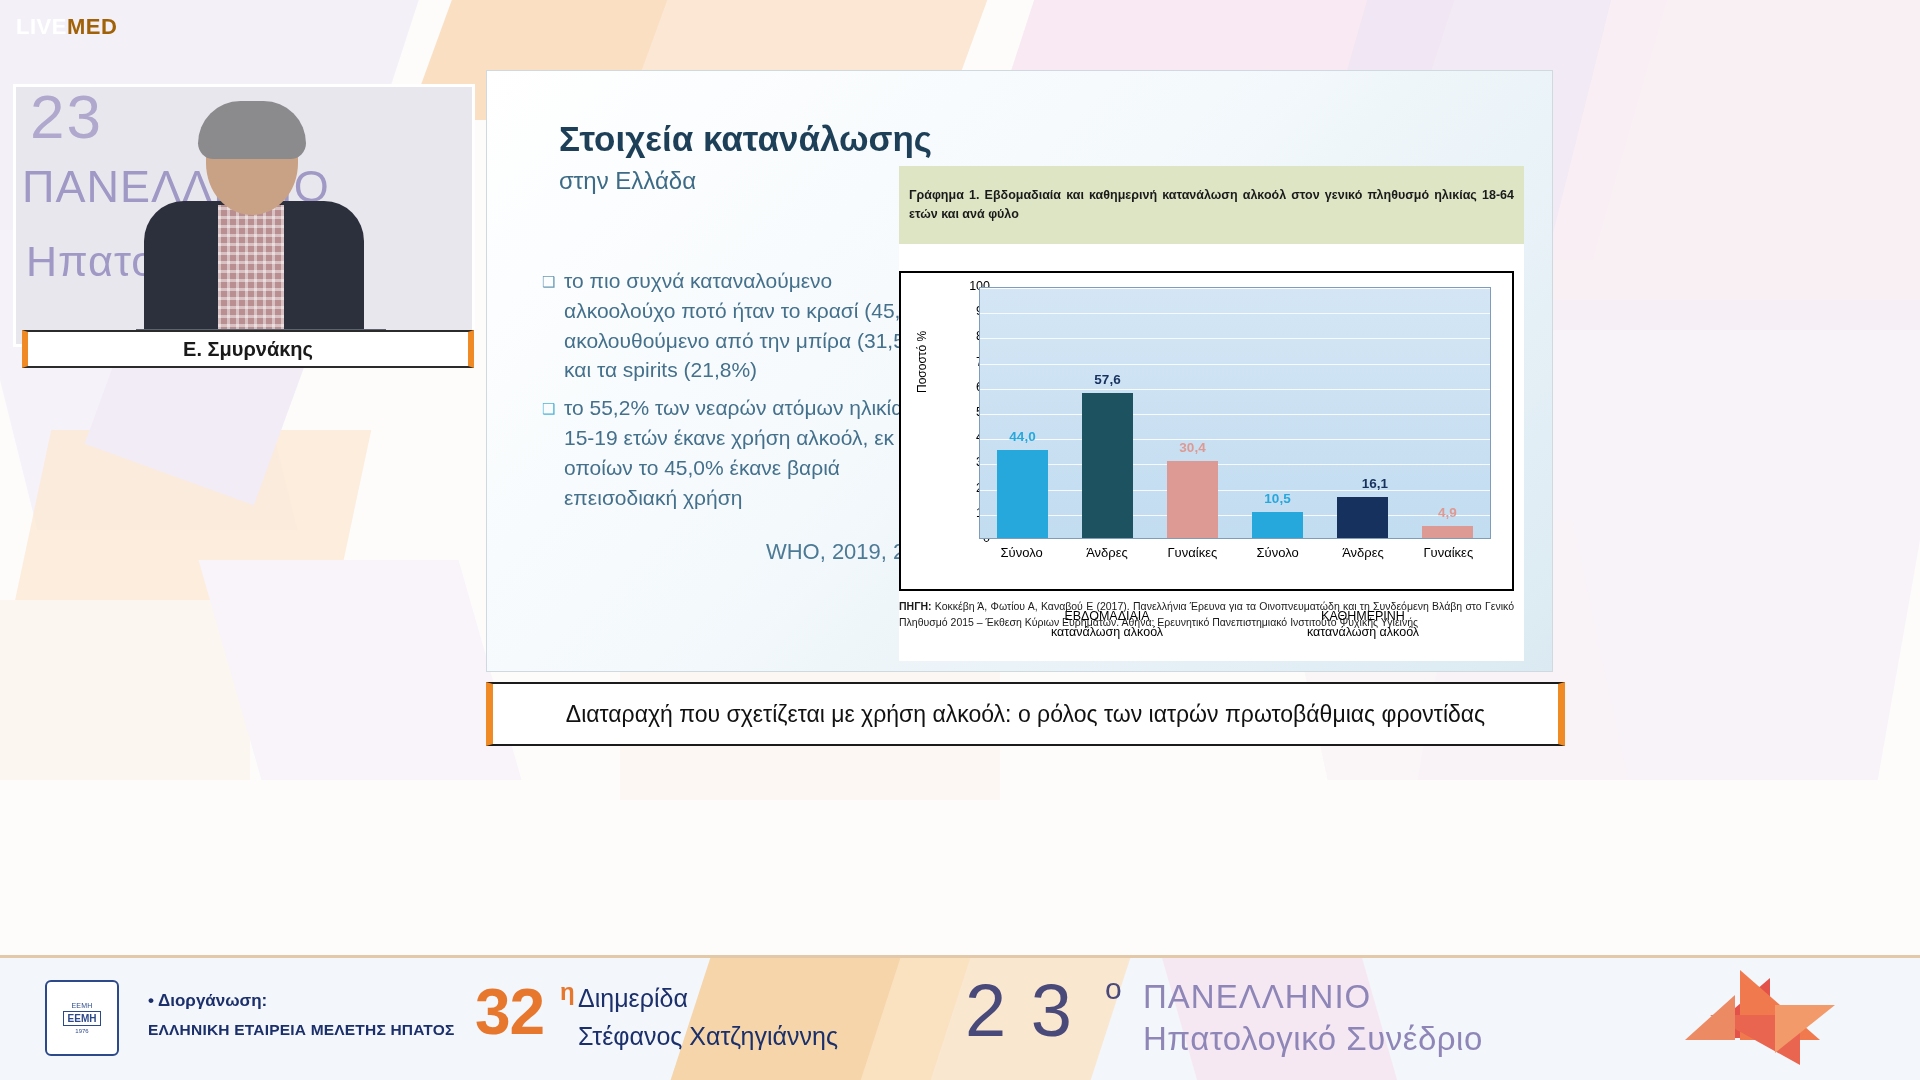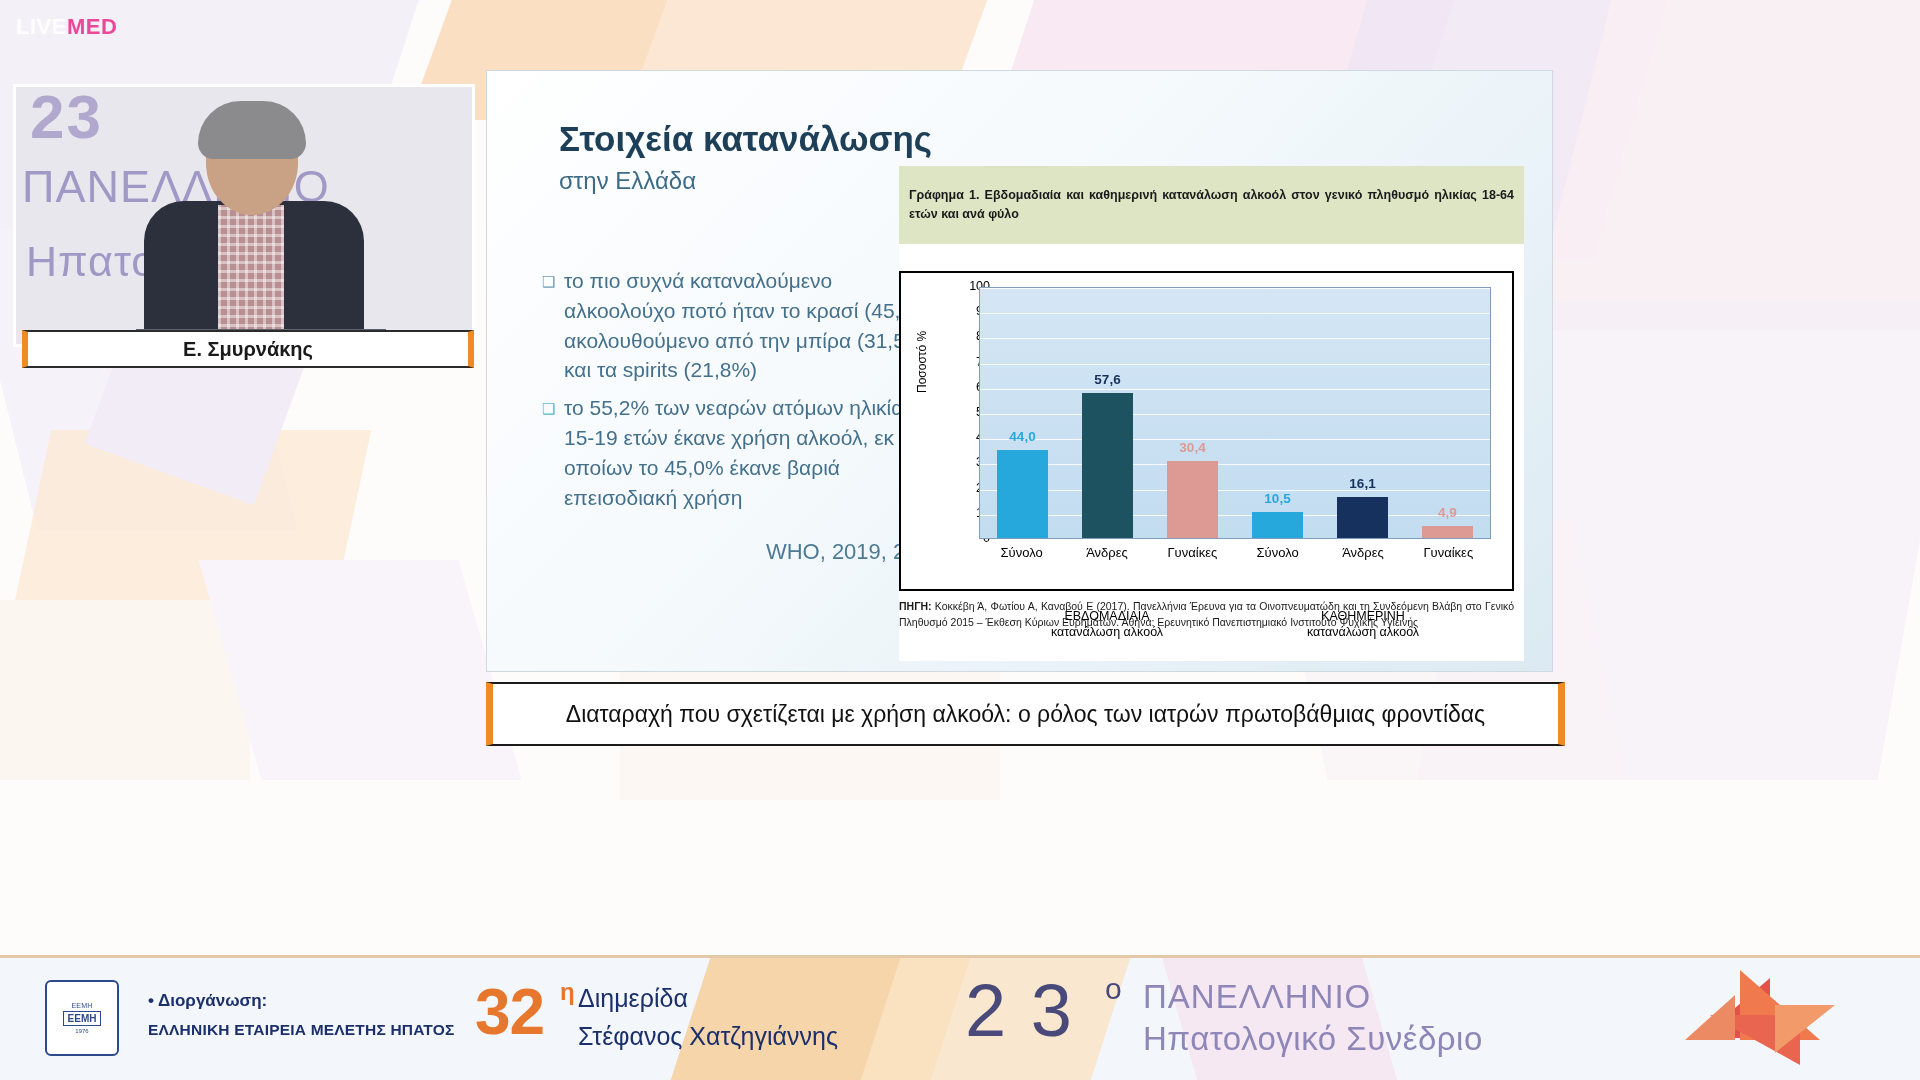--- a/index.html
+++ b/index.html
@@ -20,26 +20,26 @@
   .bg .b8{position:absolute;left:30px;top:430px;width:320px;height:200px;background:#fce9d4;opacity:.8;transform:skewX(-12deg);}
   .bg .b9{position:absolute;left:0;top:600px;width:250px;height:180px;background:#fbf6ef;}
   .bg .b10{position:absolute;left:230px;top:560px;width:260px;height:220px;background:#f8f4fa;transform:skewX(16deg);}
   .bg .b11{position:absolute;left:1460px;top:300px;width:460px;height:480px;background:#f5eff6;opacity:.7;transform:skewX(-10deg);}
   .bg .b12{position:absolute;left:1300px;top:520px;width:300px;height:260px;background:#f9f2f6;opacity:.8;transform:skewX(12deg);}
   .bg .b13{position:absolute;left:620px;top:640px;width:380px;height:160px;background:#fcf7f2;}
   .bg .b14{position:absolute;left:110px;top:300px;width:180px;height:180px;background:#f2ecf7;transform:rotate(20deg);}
   
   .logo{position:absolute;left:16px;top:14px;font-size:22px;font-weight:bold;letter-spacing:.5px;}
   .logo .live{color:#ffffff;}
-  .logo .med{color:#ec4899;text-align:center;}
+  .logo .med{color:#a16207;text-align:center;}
   .logo-wrap{position:absolute;left:0;top:0;width:180px;height:48px;background:transparent;}
   
   .video-box{position:absolute;left:13px;top:84px;width:456px;height:257px;border:3px solid #ffffff;background:#cfd4de;overflow:hidden;}
   .vid-bg{position:absolute;inset:0;background:#e9e7ee;}
-  .vid-text{position:absolute;left:14px;top:-6px;color:#9f93c4;font-size:62px;font-weight:bold;letter-spacing:2px;opacity:.75;}
+  .vid-text{position:absolute;left:14px;top:-6px;color:#9f93c4;font-size:62px;font-weight:normal;letter-spacing:2px;opacity:.75;}
   .vid-text2{position:absolute;left:6px;top:74px;color:#8f85bb;font-size:45px;letter-spacing:1px;opacity:.8;}
   .vid-text3{position:absolute;left:10px;top:150px;color:#8f85bb;font-size:43px;letter-spacing:1px;opacity:.8;}
   .person{position:absolute;left:120px;top:14px;width:235px;height:243px;}
   .p-head{position:absolute;left:70px;top:6px;width:92px;height:108px;border-radius:46px/52px;background:#c9a184;}
   .p-hair{position:absolute;left:62px;top:0px;width:108px;height:58px;border-radius:54px 54px 20px 20px;background:#8b8b8e;}
   .p-body{position:absolute;left:8px;top:100px;width:220px;height:150px;background:#2c2f3c;border-radius:40px 40px 0 0;}
   .p-shirt{position:absolute;left:82px;top:104px;width:66px;height:140px;background:#b98f92;}
   .p-shirt::before{content:"";position:absolute;inset:0;background:
      repeating-linear-gradient(0deg, rgba(255,255,255,.45) 0 3px, transparent 3px 9px),
      repeating-linear-gradient(90deg, rgba(255,255,255,.45) 0 3px, transparent 3px 9px);}
@@ -207,21 +207,21 @@
                 <div class="val" style="color: rgb(221, 154, 148);">30,4</div>
               </div>
             </div>
             <div class="barcell">
               <div class="bar" style="height: 26.46px; background: rgb(39, 168, 221);">
                 <div class="val" style="color: rgb(39, 168, 221);">10,5</div>
               </div>
             </div>
             <div class="barcell">
               <div class="bar" style="height: 40.572px; background: rgb(22, 49, 94);">
-                <div class="val" style="color: rgb(22, 49, 94);">16,1</div>
+                <div class="val" style="color: rgb(22, 49, 94); text-align: right;">16,1</div>
               </div>
             </div>
             <div class="barcell">
               <div class="bar" style="height: 12.348px; background: rgb(221, 154, 148);">
                 <div class="val" style="color: rgb(221, 154, 148);">4,9</div>
               </div>
             </div>
           </div>
       </div>
       <div class="xlabels" id="xlabels">

